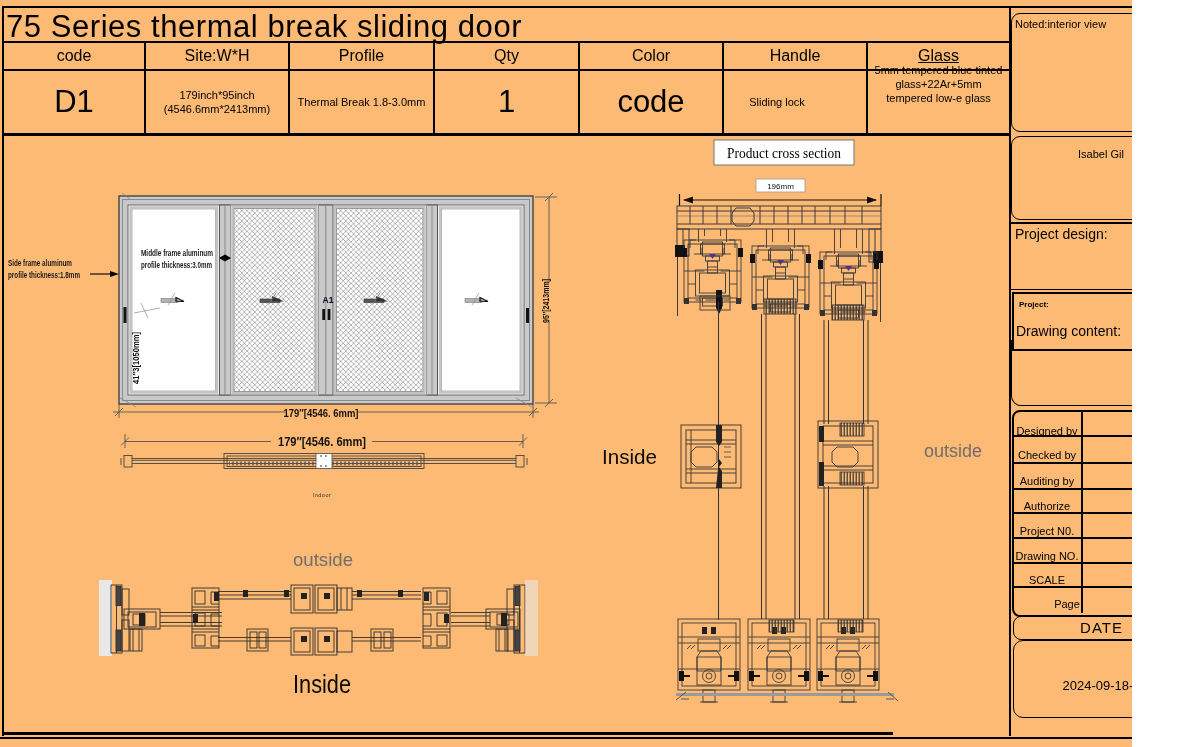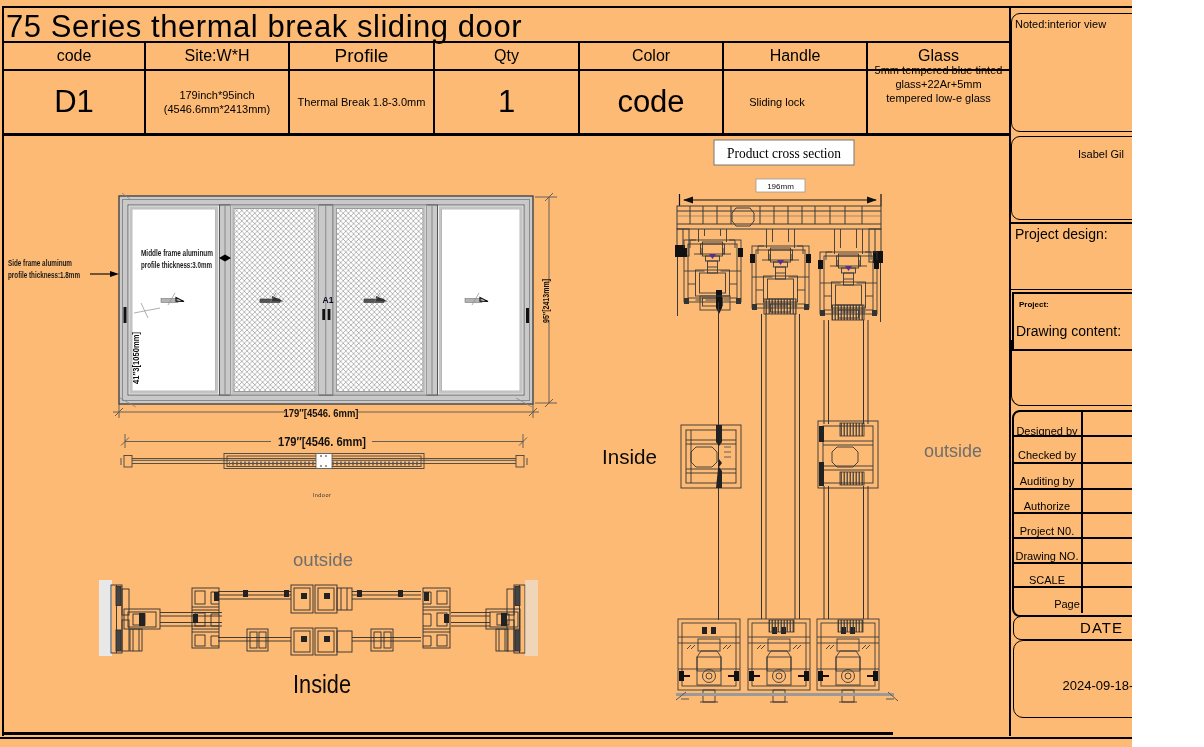--- a/index.html
+++ b/index.html
@@ -28,25 +28,25 @@
   <div class="vl" style="left:144px;top:41px;width:2px;height:94px;"></div>
   <div class="vl" style="left:288px;top:41px;width:2px;height:94px;"></div>
   <div class="vl" style="left:433px;top:41px;width:2px;height:94px;"></div>
   <div class="vl" style="left:578px;top:41px;width:2px;height:94px;"></div>
   <div class="vl" style="left:722px;top:41px;width:2px;height:94px;"></div>
   <div class="vl" style="left:866px;top:41px;width:2px;height:94px;"></div>
   <div class="vl" style="left:1009px;top:6px;width:2px;height:730px;"></div>
 
   <div class="abs ctr" style="left:4px;top:43px;width:140px;height:26px;font-size:16px;">code</div>
   <div class="abs ctr" style="left:146px;top:43px;width:142px;height:26px;font-size:16px;">Site:W*H</div>
-  <div class="abs ctr" style="left:290px;top:43px;width:143px;height:26px;font-size:19px;">Profile</div>
+  <div class="abs ctr" style="left:290px;top:43px;width:143px;height:26px;font-size:16px;">Profile</div>
   <div class="abs ctr" style="left:435px;top:43px;width:143px;height:26px;font-size:16px;">Qty</div>
   <div class="abs ctr" style="left:580px;top:43px;width:142px;height:26px;font-size:16px;">Color</div>
   <div class="abs ctr" style="left:724px;top:43px;width:142px;height:26px;font-size:16px;">Handle</div>
-  <div class="abs ctr" style="left:868px;top:43px;width:141px;height:26px;font-size:16px;">Glass</div>
+  <div class="abs ctr" style="left:868px;top:43px;width:141px;height:26px;font-size:16px;text-decoration:underline;">Glass</div>
 
   <div class="abs ctr" style="left:4px;top:71px;width:140px;height:62px;font-size:31px;">D1</div>
   <div class="abs ctr" style="left:146px;top:71px;width:142px;height:62px;font-size:11px;line-height:14px;">179inch*95inch<br>(4546.6mm*2413mm)</div>
   <div class="abs ctr" style="left:290px;top:71px;width:143px;height:62px;font-size:11px;">Thermal Break 1.8-3.0mm</div>
   <div class="abs ctr" style="left:435px;top:71px;width:143px;height:62px;font-size:31px;">1</div>
   <div class="abs ctr" style="left:580px;top:71px;width:142px;height:62px;font-size:31px;">code</div>
   <div class="abs ctr" style="left:706px;top:71px;width:142px;height:62px;font-size:11px;">Sliding lock</div>
   <div class="abs ctr" style="left:868px;top:53px;width:141px;height:62px;font-size:11px;line-height:14px;">5mm tempered blue tinted<br>glass+22Ar+5mm<br>tempered low-e glass</div>
 
   <div class="vl" style="left:1190px;top:6px;width:1px;height:730px;"></div>

